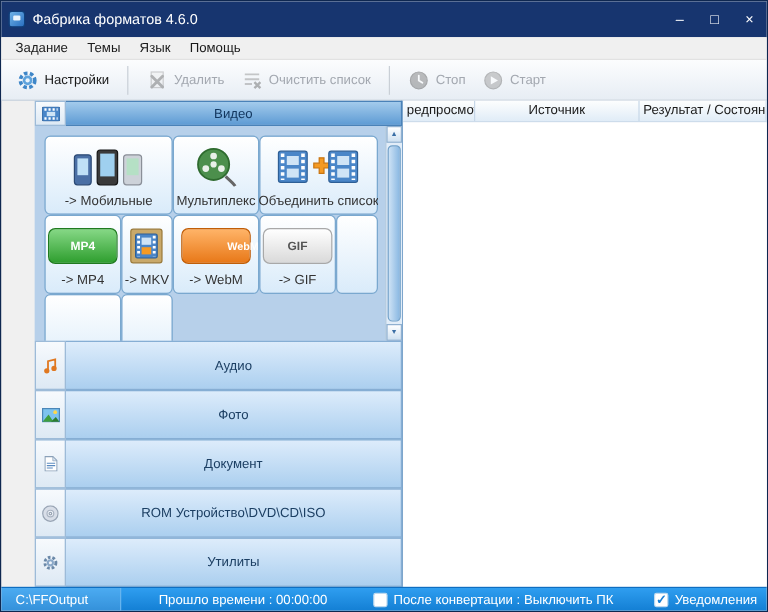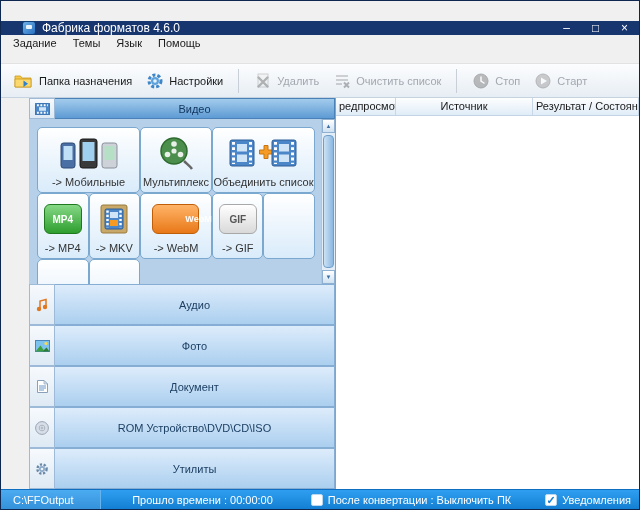--- a/index.html
+++ b/index.html
@@ -3,33 +3,33 @@
 <meta charset="utf-8">
 <style>
   * { box-sizing: border-box; margin: 0; padding: 0; }
   html,body { width:640px; height:510px; }
   body { font-family: "Liberation Sans", sans-serif; font-size: 11px; background:#808080; }
 
   .window { width:640px; height:510px; border:1px solid #0e2750; background:#f0f0f0;
             display:flex; flex-direction:column; overflow:hidden; }
 
   
-  .titlebar { height:14px; background:#17356f; color:#fff; display:flex; align-items:center;
-              padding-left:21px; flex:0 0 auto;margin-top:20px; }
+  .titlebar { height:30px; background:#17356f; color:#fff; display:flex; align-items:center;
+              padding-left:6px; flex:0 0 auto; }
   .app-icon { width:14px; height:14px; border-radius:3px; margin-right:6px;
               background:linear-gradient(135deg,#6fb3e8,#2a6fc0); border:1px solid #0f3f7a; position:relative; }
   .app-icon::after { content:""; position:absolute; left:3px; top:3px; width:6px; height:4px;
               background:#eaf4fc; border-radius:1px; }
   .titlebar .title { font-size:12px; }
   .win-controls { margin-left:auto; display:flex; height:100%; }
   .win-btn { width:29px; height:100%; display:flex; align-items:center; justify-content:center;
              color:#fff; font-size:12px; cursor:default; }
 
   
-  .menubar { height:29px; background:#f0f0f0; display:flex; align-items:flex-start; padding-left:4px;
+  .menubar { height:19px; background:#f0f0f0; display:flex; align-items:center; padding-left:4px;
              border-bottom:1px solid #e2e2e2; flex:0 0 auto; color:#1a1a1a; }
   .menu-item { padding:2px 8px; }
 
   
   .toolbar { height:34px; background:linear-gradient(#fcfdfe,#e7edf4); border-bottom:1px solid #c6d2de;
              display:flex; align-items:center; padding:0 6px; flex:0 0 auto; }
   .tb-btn { display:flex; align-items:center; gap:5px; padding:4px 7px; color:#1a1a1a; border-radius:3px; }
   .tb-btn svg { display:block; }
   .tb-btn.disabled { color:#a3a8b0; }
   .tb-btn.disabled svg { filter:grayscale(1) opacity(.45); }
@@ -53,21 +53,21 @@
   .acc-bar { background:linear-gradient(#ddecfb,#abcfef); border-color:#86aed4; color:#1c3f63; }
 
   .formats { flex:1; display:flex; min-height:0; background:#b7d0ea; }
   .formats-grid { flex:1; display:grid; grid-template-columns:repeat(5,1fr); grid-auto-rows:66px;
                   gap:0; padding:8px 6px 0 8px; overflow:hidden; }
   .fmt-btn { background:linear-gradient(#ffffff,#d9ebfa); border:1px solid #7aa8cf; border-radius:5px;
              display:flex; flex-direction:column; align-items:center; padding:3px 2px 3px 2px; color:#333; }
   .fmt-btn.wide { grid-column: span 2; }
   .icon-zone { flex:1; display:flex; align-items:center; justify-content:center; width:100%; }
   .fmt-label { height:14px; line-height:14px; white-space:nowrap; overflow:hidden; font-size:11px; }
-  .badge-icon { width:38px; height:30px; border-radius:6px; display:flex; align-items:center;
+  .badge-icon { width:58px; height:30px; border-radius:6px; display:flex; align-items:center;
                 justify-content:center; color:#fff; font-weight:bold; font-size:10px; }
   .badge-mp4 { background:linear-gradient(#86d886,#2e9e2e); border:1px solid #1f7a1f; }
   .badge-webm { background:linear-gradient(#ffb468,#e87818); border:1px solid #c05e08; font-size:9px;padding-left:45px; }
   .badge-gif { background:linear-gradient(#ffffff,#d9d9d9); border:1px solid #a8a8a8; color:#555; }
 
   
   .scrollbar { width:14px; flex:0 0 14px; background:#e2edf8; border-left:1px solid #aec6dd;
                display:flex; flex-direction:column; }
   .sb-arrow { height:14px; flex:0 0 14px; background:linear-gradient(#ffffff,#cfe1f1); border:1px solid #8fb0d0;
               color:#3a6ea5; font-size:6px; display:flex; align-items:center; justify-content:center; }
@@ -114,30 +114,20 @@
   <div class="menubar">
     <span class="menu-item">Задание</span>
     <span class="menu-item">Темы</span>
     <span class="menu-item">Язык</span>
     <span class="menu-item">Помощь</span>
   </div>
 
   <div class="toolbar">
     <div class="tb-btn">
       <span>
-        <svg width="20" height="16" viewBox="0 0 20 16">
-          <path d="M1 3 h5.5 L8 5 h9 v9 H1 Z" fill="#f7c84a" stroke="#c99a22" stroke-width="0.8"></path>
-          <path d="M1 6 h16 v8 H1 Z" fill="#fbd96f" stroke="#c99a22" stroke-width="0.8"></path>
-          <path d="M9.5 7.5 l4.5 3.2 -4.5 3.2 z" fill="#2f7fd0"></path>
-        </svg>
-      </span>
-      <span>Папка назначения</span>
-    </div>
-    <div class="tb-btn">
-      <span>
         <svg width="18" height="18" viewBox="0 0 18 18">
           <circle cx="9" cy="9" r="6" fill="none" stroke="#3e86c8" stroke-width="3" stroke-dasharray="3 2"></circle>
           <circle cx="9" cy="9" r="4" fill="#5fa3dc"></circle>
           <circle cx="9" cy="9" r="1.8" fill="#eaf4fc"></circle>
         </svg>
       </span>
       <span>Настройки</span>
     </div>
 
     <div class="tb-sep"></div>

